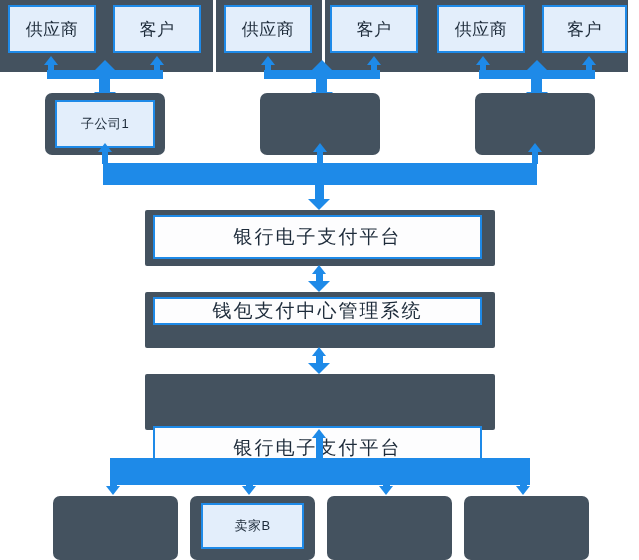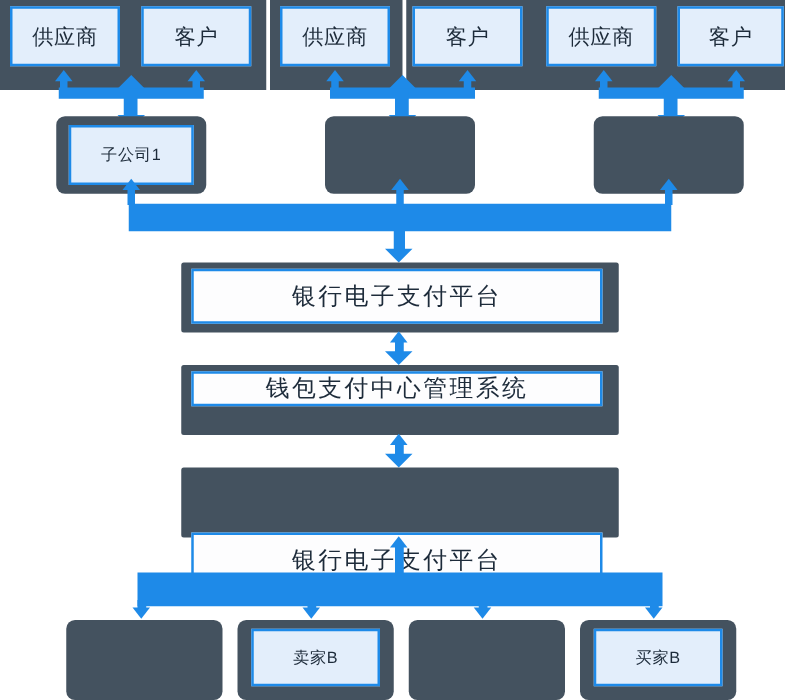--- a/index.html
+++ b/index.html
@@ -200,15 +200,14 @@
   <div class="arrow-down" style="left:516px; top:486px;"></div>
 
   <div class="darkframe" style="left:53px; top:496px; width:125px; height:64px;"></div>
 
   <div class="darkframe" style="left:190px; top:496px; width:125px; height:64px;"></div>
   <div class="node mid" style="left:201px; top:503px; width:103px; height:46px;">卖家B</div>
 
   <div class="darkframe" style="left:327px; top:496px; width:125px; height:64px;"></div>
 
   <div class="darkframe" style="left:464px; top:496px; width:125px; height:64px;"></div>
-  <div class="node mid" style="left:475px; top:503px; width:103px; height:46px;">买家B</div>
 
 </div>
 
 </body></html>

